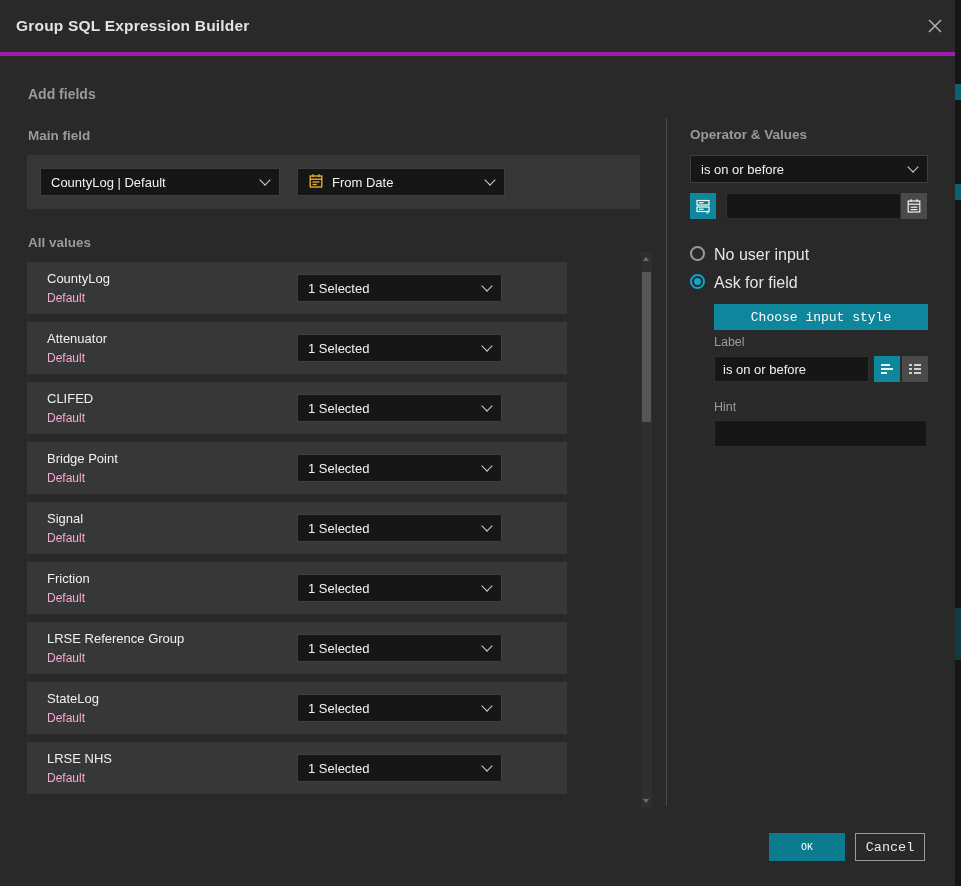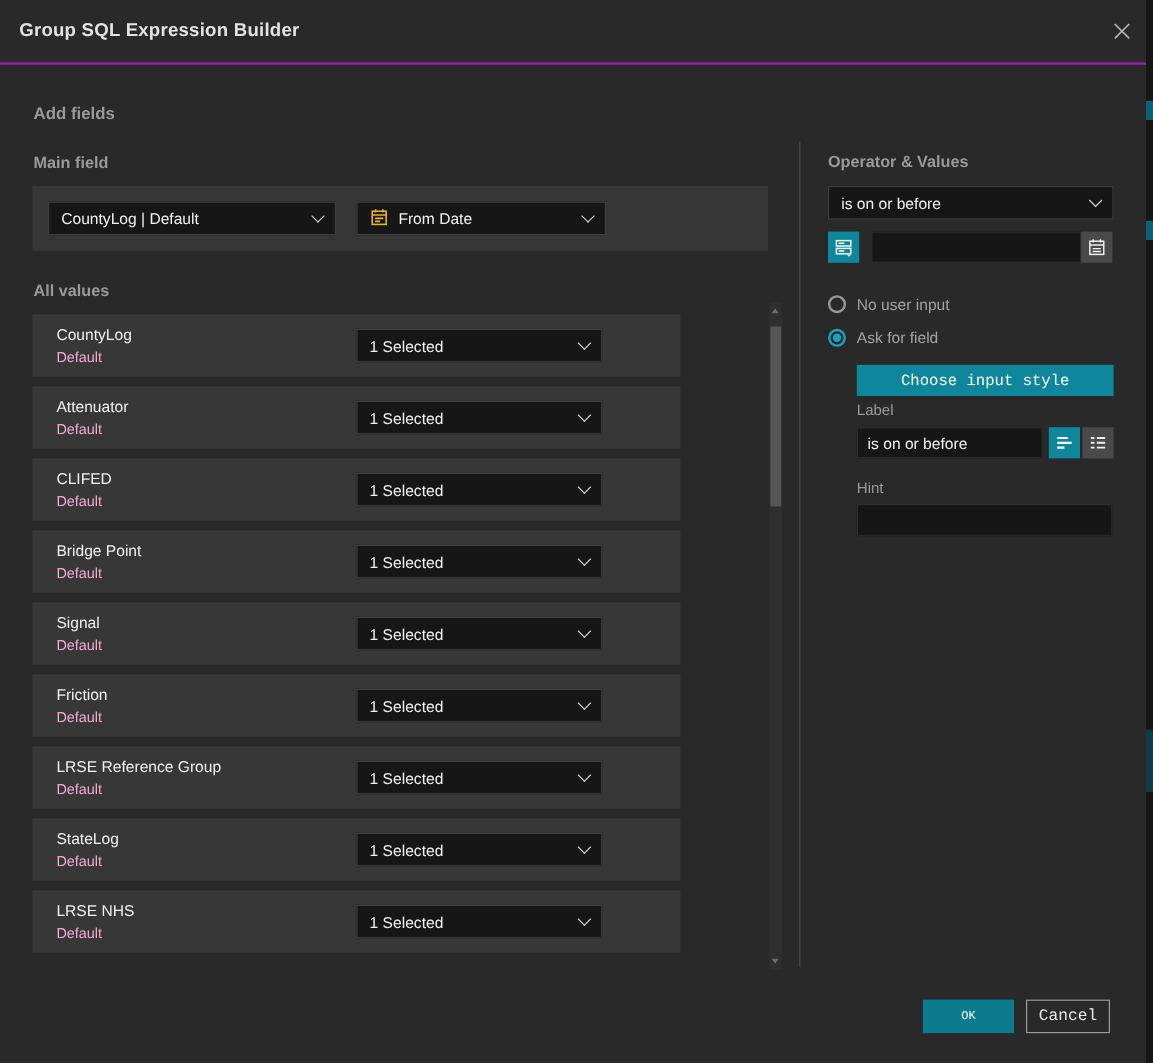--- a/index.html
+++ b/index.html
@@ -3,21 +3,21 @@
 <meta charset="utf-8">
 <style>
   html,body { margin:0; padding:0; }
   body {
     width:961px; height:886px; position:relative; overflow:hidden;
     background:#292929; color:#ededed;
     font-family:"Liberation Sans", sans-serif;
   }
   
   .titlebar { position:absolute; left:0; top:0; width:955px; height:52px;
-    border-bottom:2px solid #a21caf; background:#292929; }
+    border-bottom:4px solid #a21caf; background:#292929; }
   .title { position:absolute; left:16px; top:0; line-height:52px;
     font-size:15.5px; font-weight:700; color:#e3e3e3; letter-spacing:.2px; }
   .close-btn { position:absolute; left:921px; top:12px; width:28px; height:28px;
     display:flex; align-items:center; justify-content:center; cursor:pointer; }
   
   .section-label { position:absolute; color:#9a9a9a; font-weight:700; font-size:13.5px;text-align:center; }
   
   .panel { position:absolute; background:#363636; }
   .select { background:#161616; border:1px solid #3e3e3e; display:flex; align-items:center;
     padding:0 10px; box-sizing:border-box; color:#f2f2f2; font-size:13px; cursor:pointer; }
@@ -47,21 +47,21 @@
     justify-content:center; box-sizing:border-box; cursor:pointer; border:none; padding:0; }
   .teal { background:#0e879c; }
   .graybtn { background:#4a4a4a; }
   .text-input { position:absolute; background:#161616; border:1px solid #2e2e2e; color:#f2f2f2;
     font-size:13px; padding:0 8px; box-sizing:border-box; font-family:inherit; outline:none; }
   .radio { position:absolute; left:690px; width:15px; height:15px; border-radius:50%;
     border:2px solid #9a9a9a; box-sizing:border-box; cursor:pointer; background:transparent; }
   .radio.checked { border-color:#17a3c4; }
   .radio.checked::after { content:""; position:absolute; left:2px; top:2px;
     width:7px; height:7px; border-radius:50%; background:#17a3c4; }
-  .radio-label { position:absolute; left:714px; font-size:13px; color:#a3a3a3; cursor:pointer; }
+  .radio-label { position:absolute; left:714px; font-size:16px; color:#e5e5e5; cursor:pointer; }
   .btn { display:flex; align-items:center; justify-content:center; cursor:pointer;
     font-family:Liberation Mono, monospace; font-size:13px; box-sizing:border-box; border:none; }
   .choose-btn { position:absolute; left:714px; top:304px; width:214px; height:26px;
     background:#0e879c; color:#fff; }
   .small-label { position:absolute; left:714px; font-size:12.5px; color:#9a9a9a; }
   
   .ok-btn { position:absolute; left:769px; top:833px; width:76px; height:28px;
     background:#0c7b8f; color:#fff; font-size:10px; }
   .cancel-btn { position:absolute; left:855px; top:833px; width:70px; height:28px;
     background:transparent; border:1px solid #9b9b9b; color:#e8e8e8; font-size:13.5px; }

